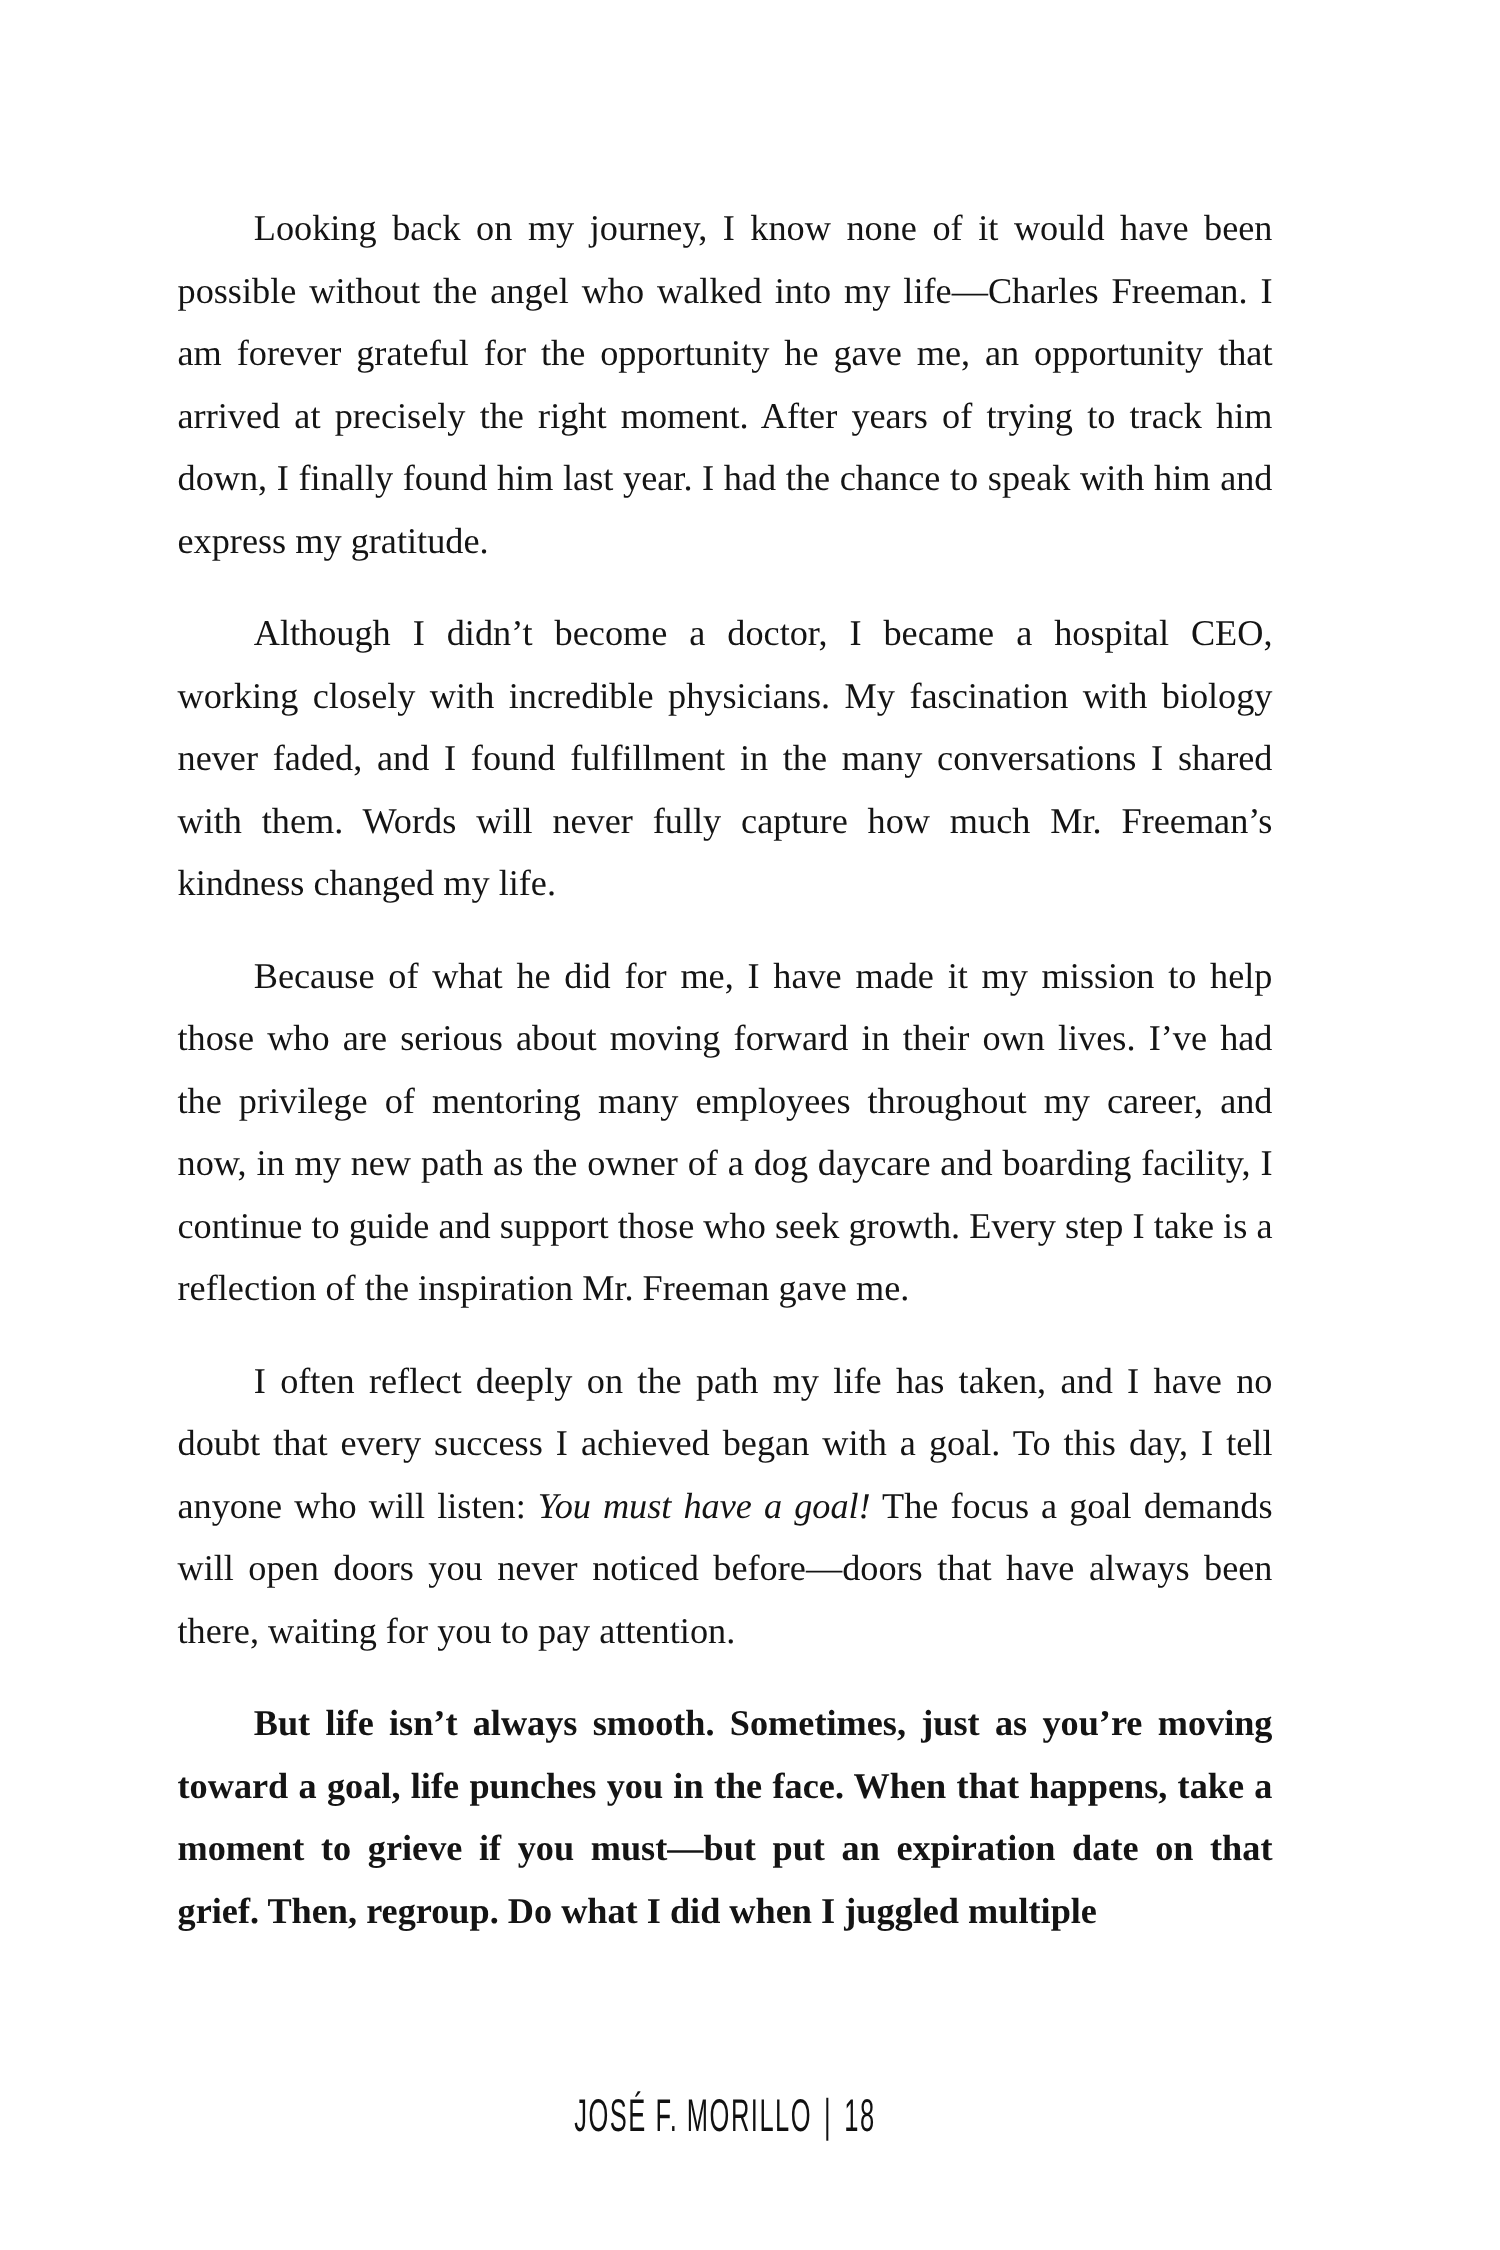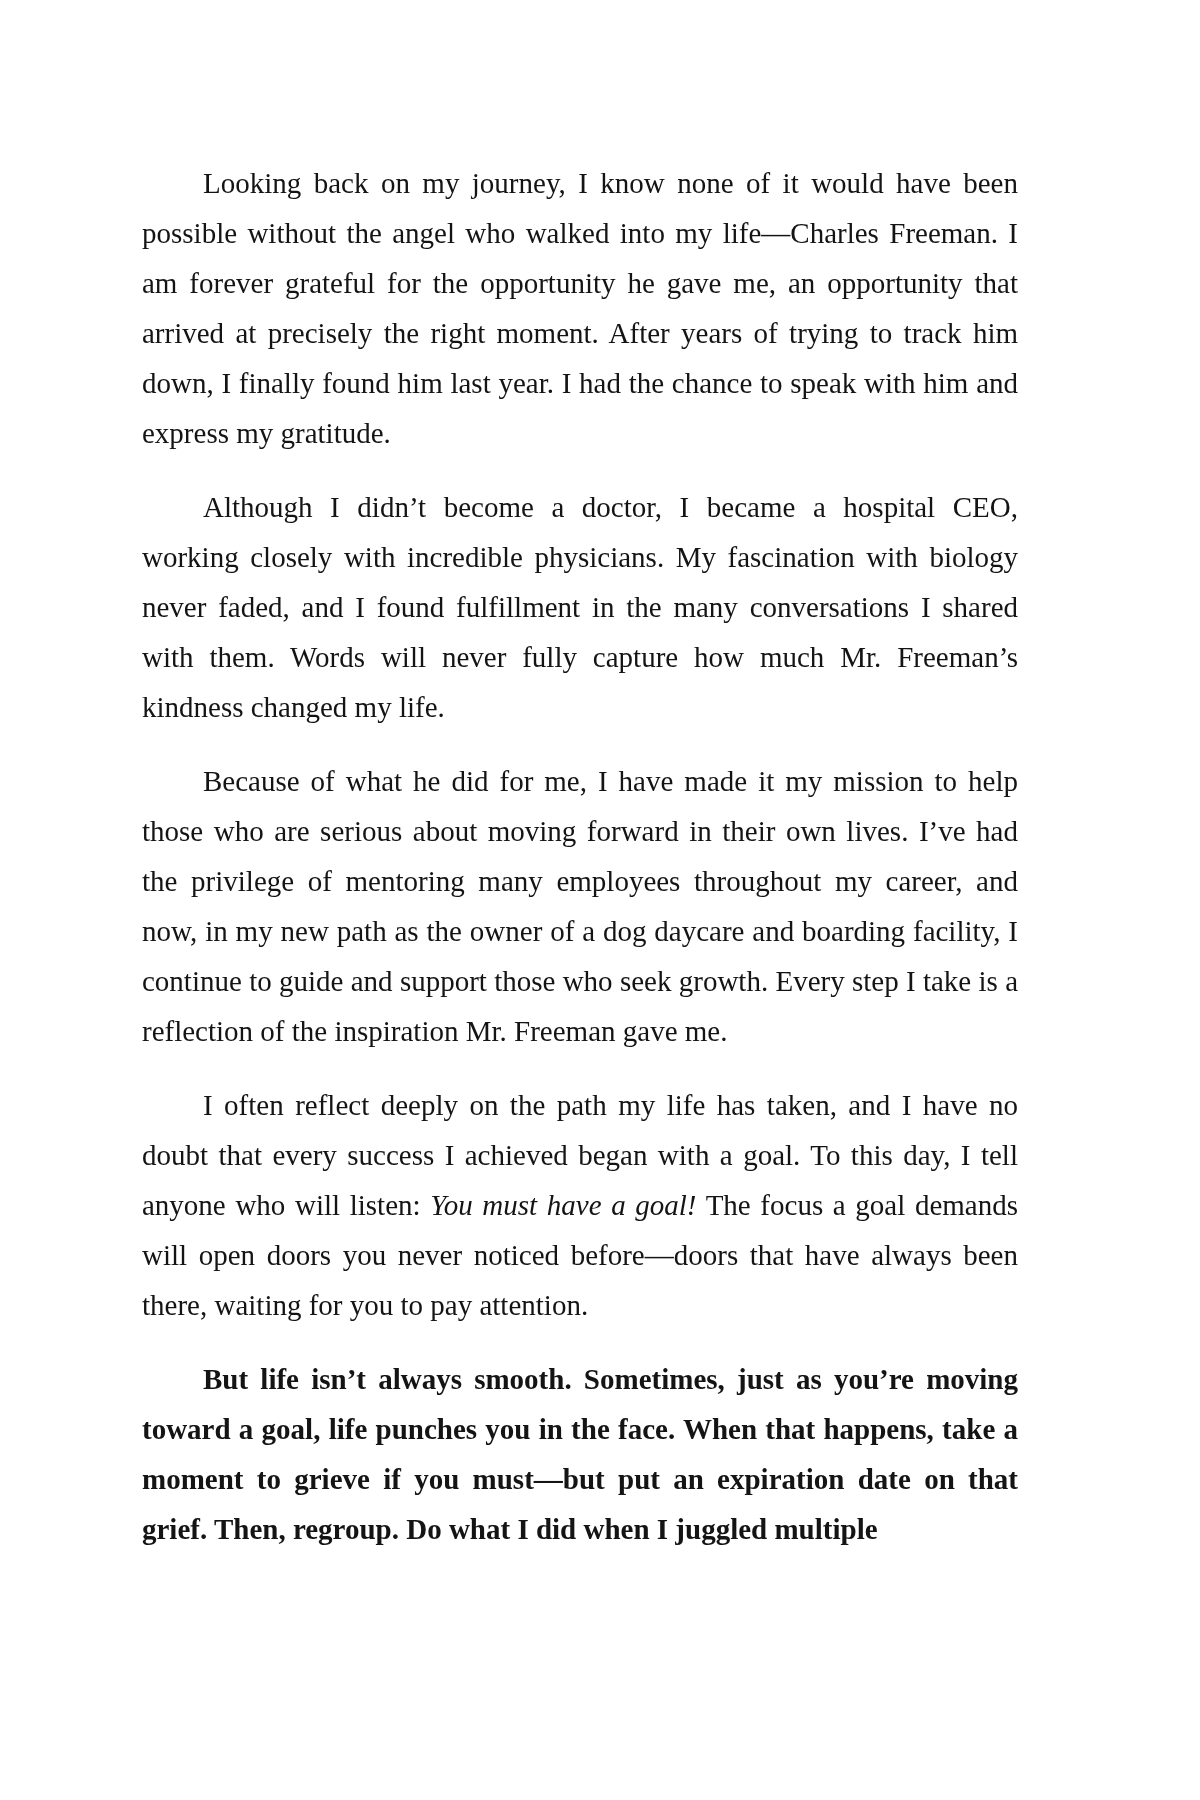--- a/index.html
+++ b/index.html
@@ -65,14 +65,21 @@
 <div class="page">
 
   <main class="text-block">
       <p class="para"><span>Looking back on my journey, I know none of it would have been possible without the angel who walked into my life—Charles Freeman. I am forever grateful for the opportunity he gave me, an opportunity that arrived at precisely the right moment. After years of trying to track him down, I finally found him last year. I had the chance to speak with him and express my gratitude.</span></p>
       <p class="para"><span>Although I didn’t become a doctor, I became a hospital CEO, working closely with incredible physicians. My fascination with biology never faded, and I found fulfillment in the many conversations I shared with them. Words will never fully capture how much Mr. Freeman’s kindness changed my life.</span></p>
       <p class="para"><span>Because of what he did for me, I have made it my mission to help those who are serious about moving forward in their own lives. I’ve had the privilege of mentoring many employees throughout my career, and now, in my new path as the owner of a dog daycare and boarding facility, I continue to guide and support those who seek growth. Every step I take is a reflection of the inspiration Mr. Freeman gave me.</span></p>
       <p class="para"><span>I often reflect deeply on the path my life has taken, and I have no doubt that every success I achieved began with a goal. To this day, I tell anyone who will listen: </span><span class="italic">You must have a goal!</span><span> The focus a goal demands will open doors you never noticed before—doors that have always been there, waiting for you to pay attention.</span></p>
       <p class="para"><span>But life isn’t always smooth. Sometimes, just as you’re moving toward a goal, life punches you in the face. When that happens, take a moment to grieve if you must—but put an expiration date on that grief. Then, regroup. Do what I did when I juggled multiple</span></p>
     </main>
 
+  <footer class="page-footer">
+    <div class="footer-inner">
+      <span>JOSÉ F. MORILLO</span>
+      <span>|</span>
+      <span>18</span>
+    </div>
+  </footer>
 
 </div>
 
 </body></html>

